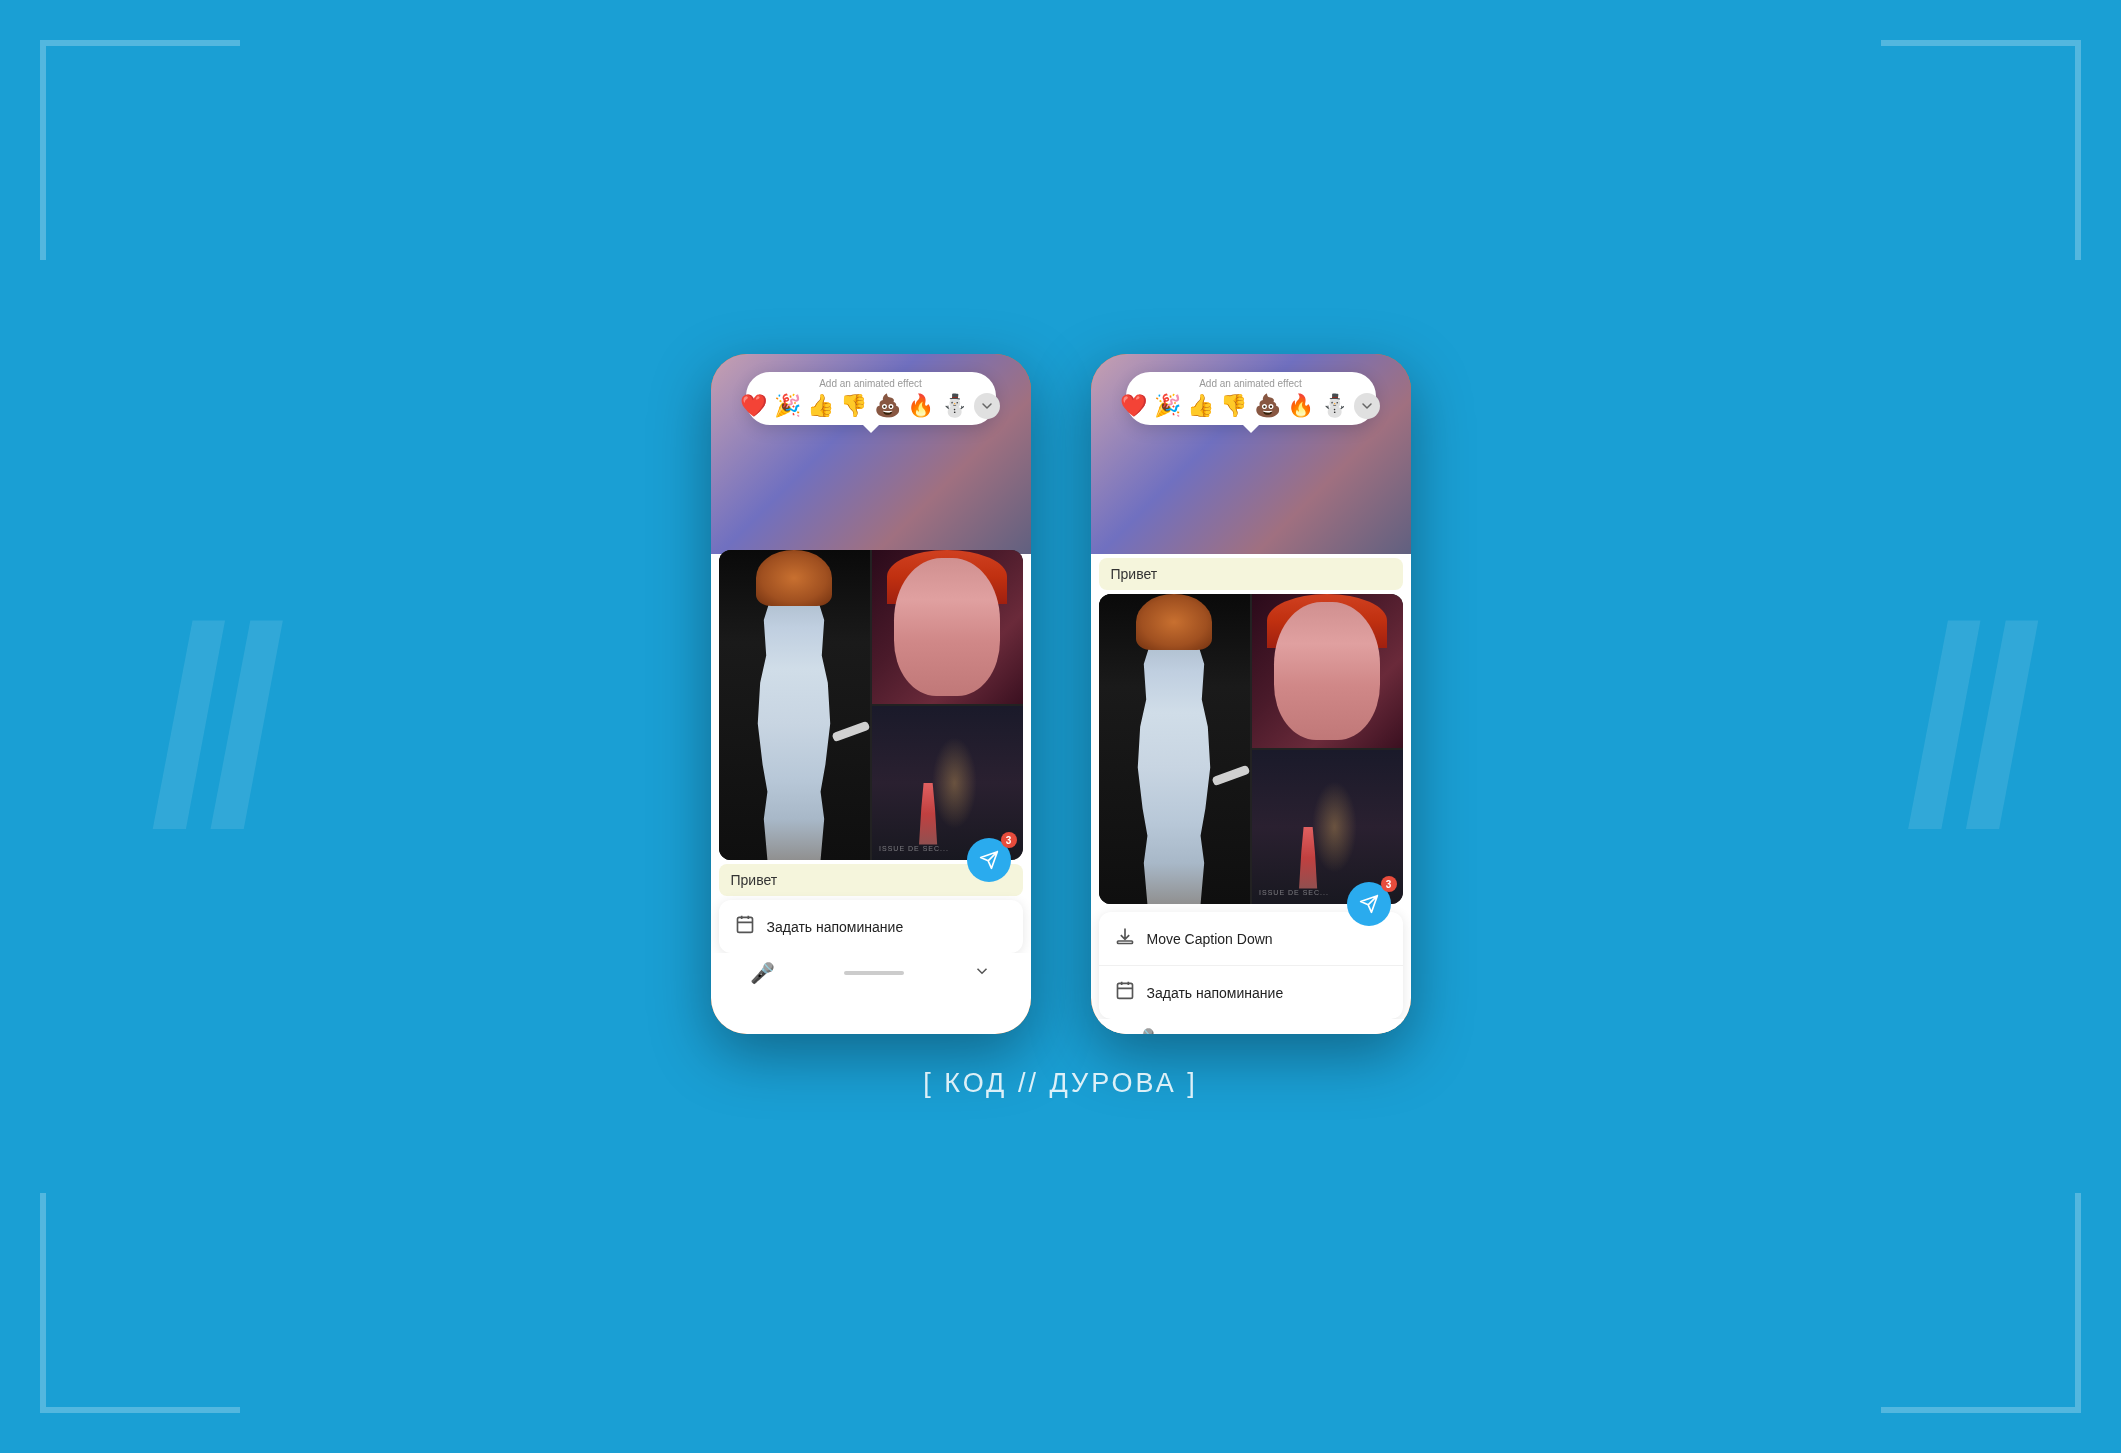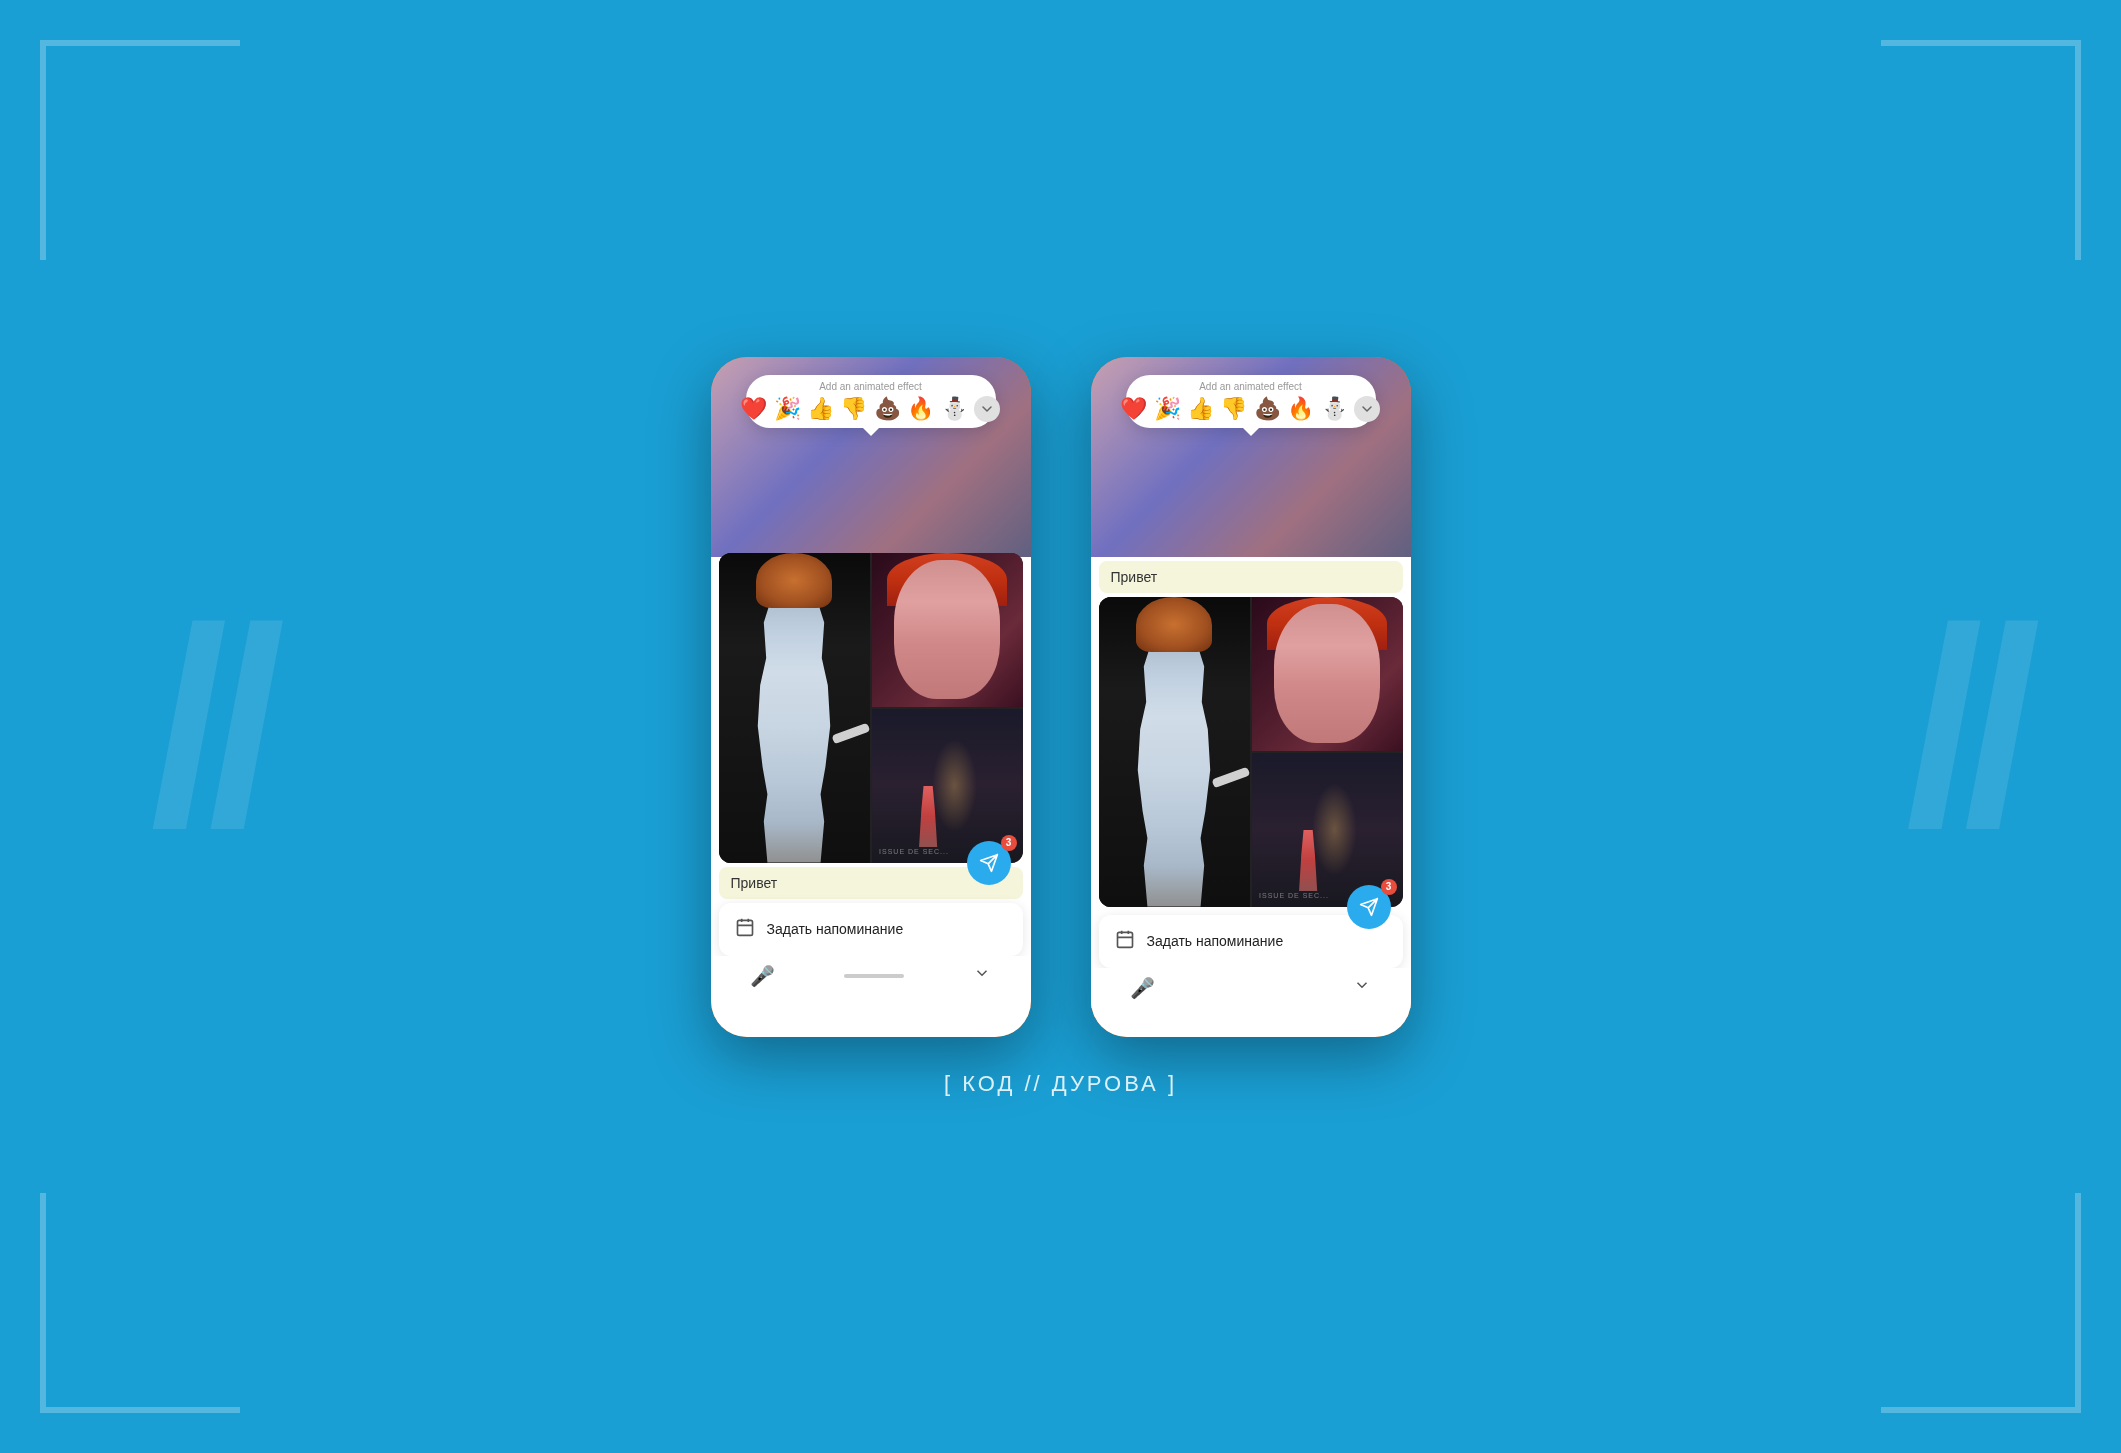--- a/index.html
+++ b/index.html
@@ -251,21 +251,21 @@
     .nav-pill {
       width: 60px;
       height: 4px;
       background: #ccc;
       border-radius: 2px;
     }
 
     
     .bottom-text {
       color: rgba(255,255,255,0.85);
-      font-size: 22px;
+      font-size: 27px;
       font-weight: 500;
       letter-spacing: 3px;
       z-index: 1;
       margin-top: 4px;
     }
 
     
     .phone2-body {
       background: white;
       flex: 1;
@@ -596,20 +596,29 @@
             </svg>
             <div class="send-badge">3</div>
           </div>
         </div>
       </div>
 
       <div class="context-menu" style="margin-top: 8px;">
         <div class="context-menu-item">
           <span class="menu-icon">
             <svg width="20" height="20" viewBox="0 0 24 24" fill="none" stroke="currentColor" stroke-width="2">
+              <rect x="3" y="18" width="18" height="3" rx="1"></rect>
+              <path d="M12 3v13M7 11l5 5 5-5"></path>
+            </svg>
+          </span>
+          <span>Move Caption Down</span>
+        </div>
+        <div class="context-menu-item">
+          <span class="menu-icon">
+            <svg width="20" height="20" viewBox="0 0 24 24" fill="none" stroke="currentColor" stroke-width="2">
               <rect x="3" y="4" width="18" height="18" rx="2"></rect>
               <path d="M16 2v4M8 2v4M3 10h18"></path>
             </svg>
           </span>
           <span>Задать напоминание</span>
         </div>
       </div>
 
       <div class="phone-nav">
         <span class="nav-icon">🎤</span>

